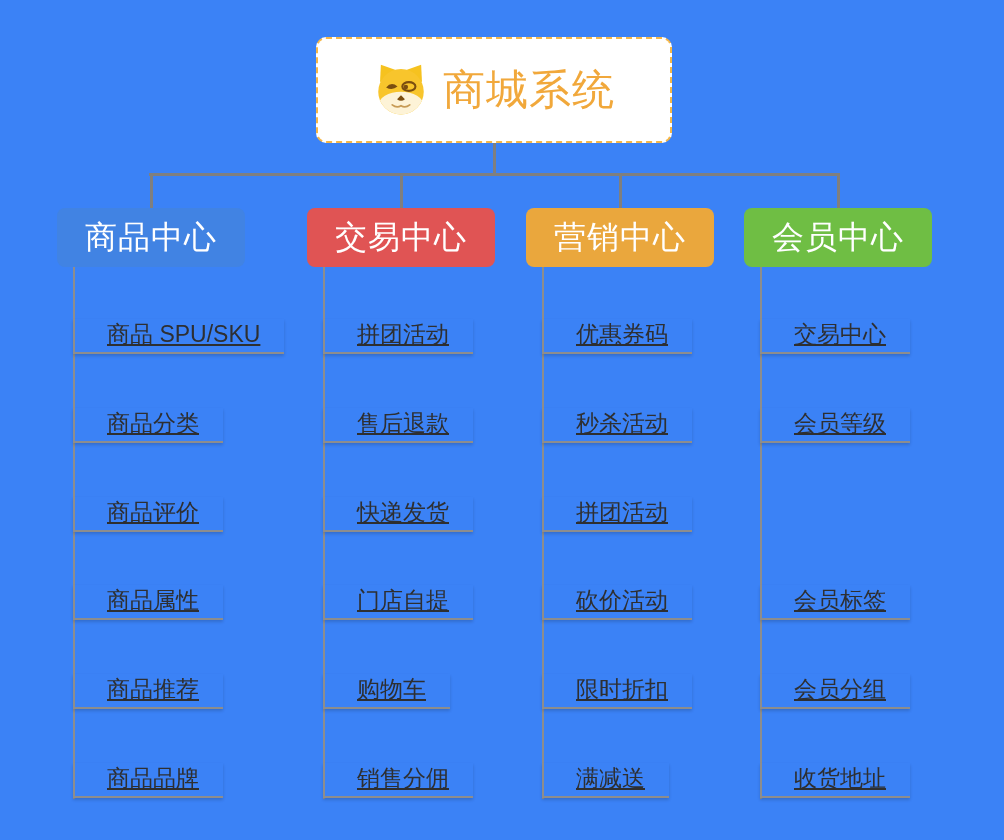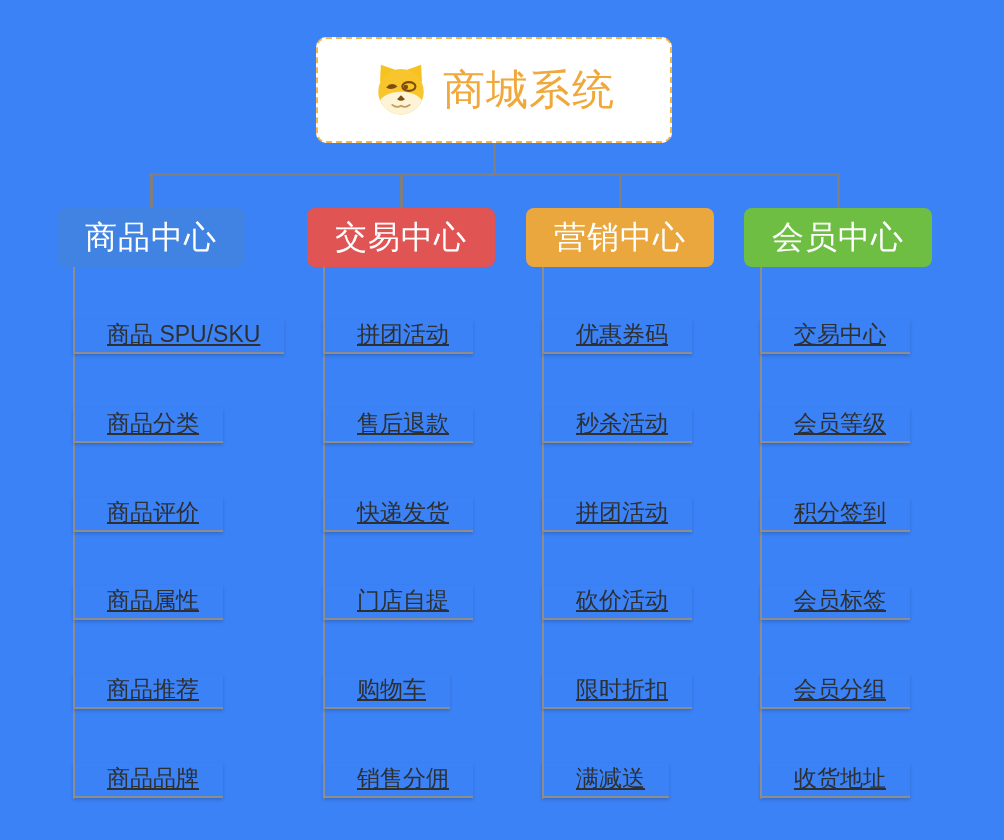--- a/index.html
+++ b/index.html
@@ -134,19 +134,18 @@
     <div class="item it3">砍价活动</div>
     <div class="item it4">限时折扣</div>
     <div class="item it5">满减送</div>
   </div>
 
   <div class="branch" style="left:744px">
     <div class="branch-head" style="background: rgb(111, 190, 68);">会员中心</div>
     <div class="trunk"></div>
     <div class="item it0">交易中心</div>
     <div class="item it1">会员等级</div>
-    <div class="item it2">积分签到</div>
     <div class="item it3">会员标签</div>
     <div class="item it4">会员分组</div>
     <div class="item it5">收货地址</div>
   </div>
 
 </div>
 
 </body></html>

